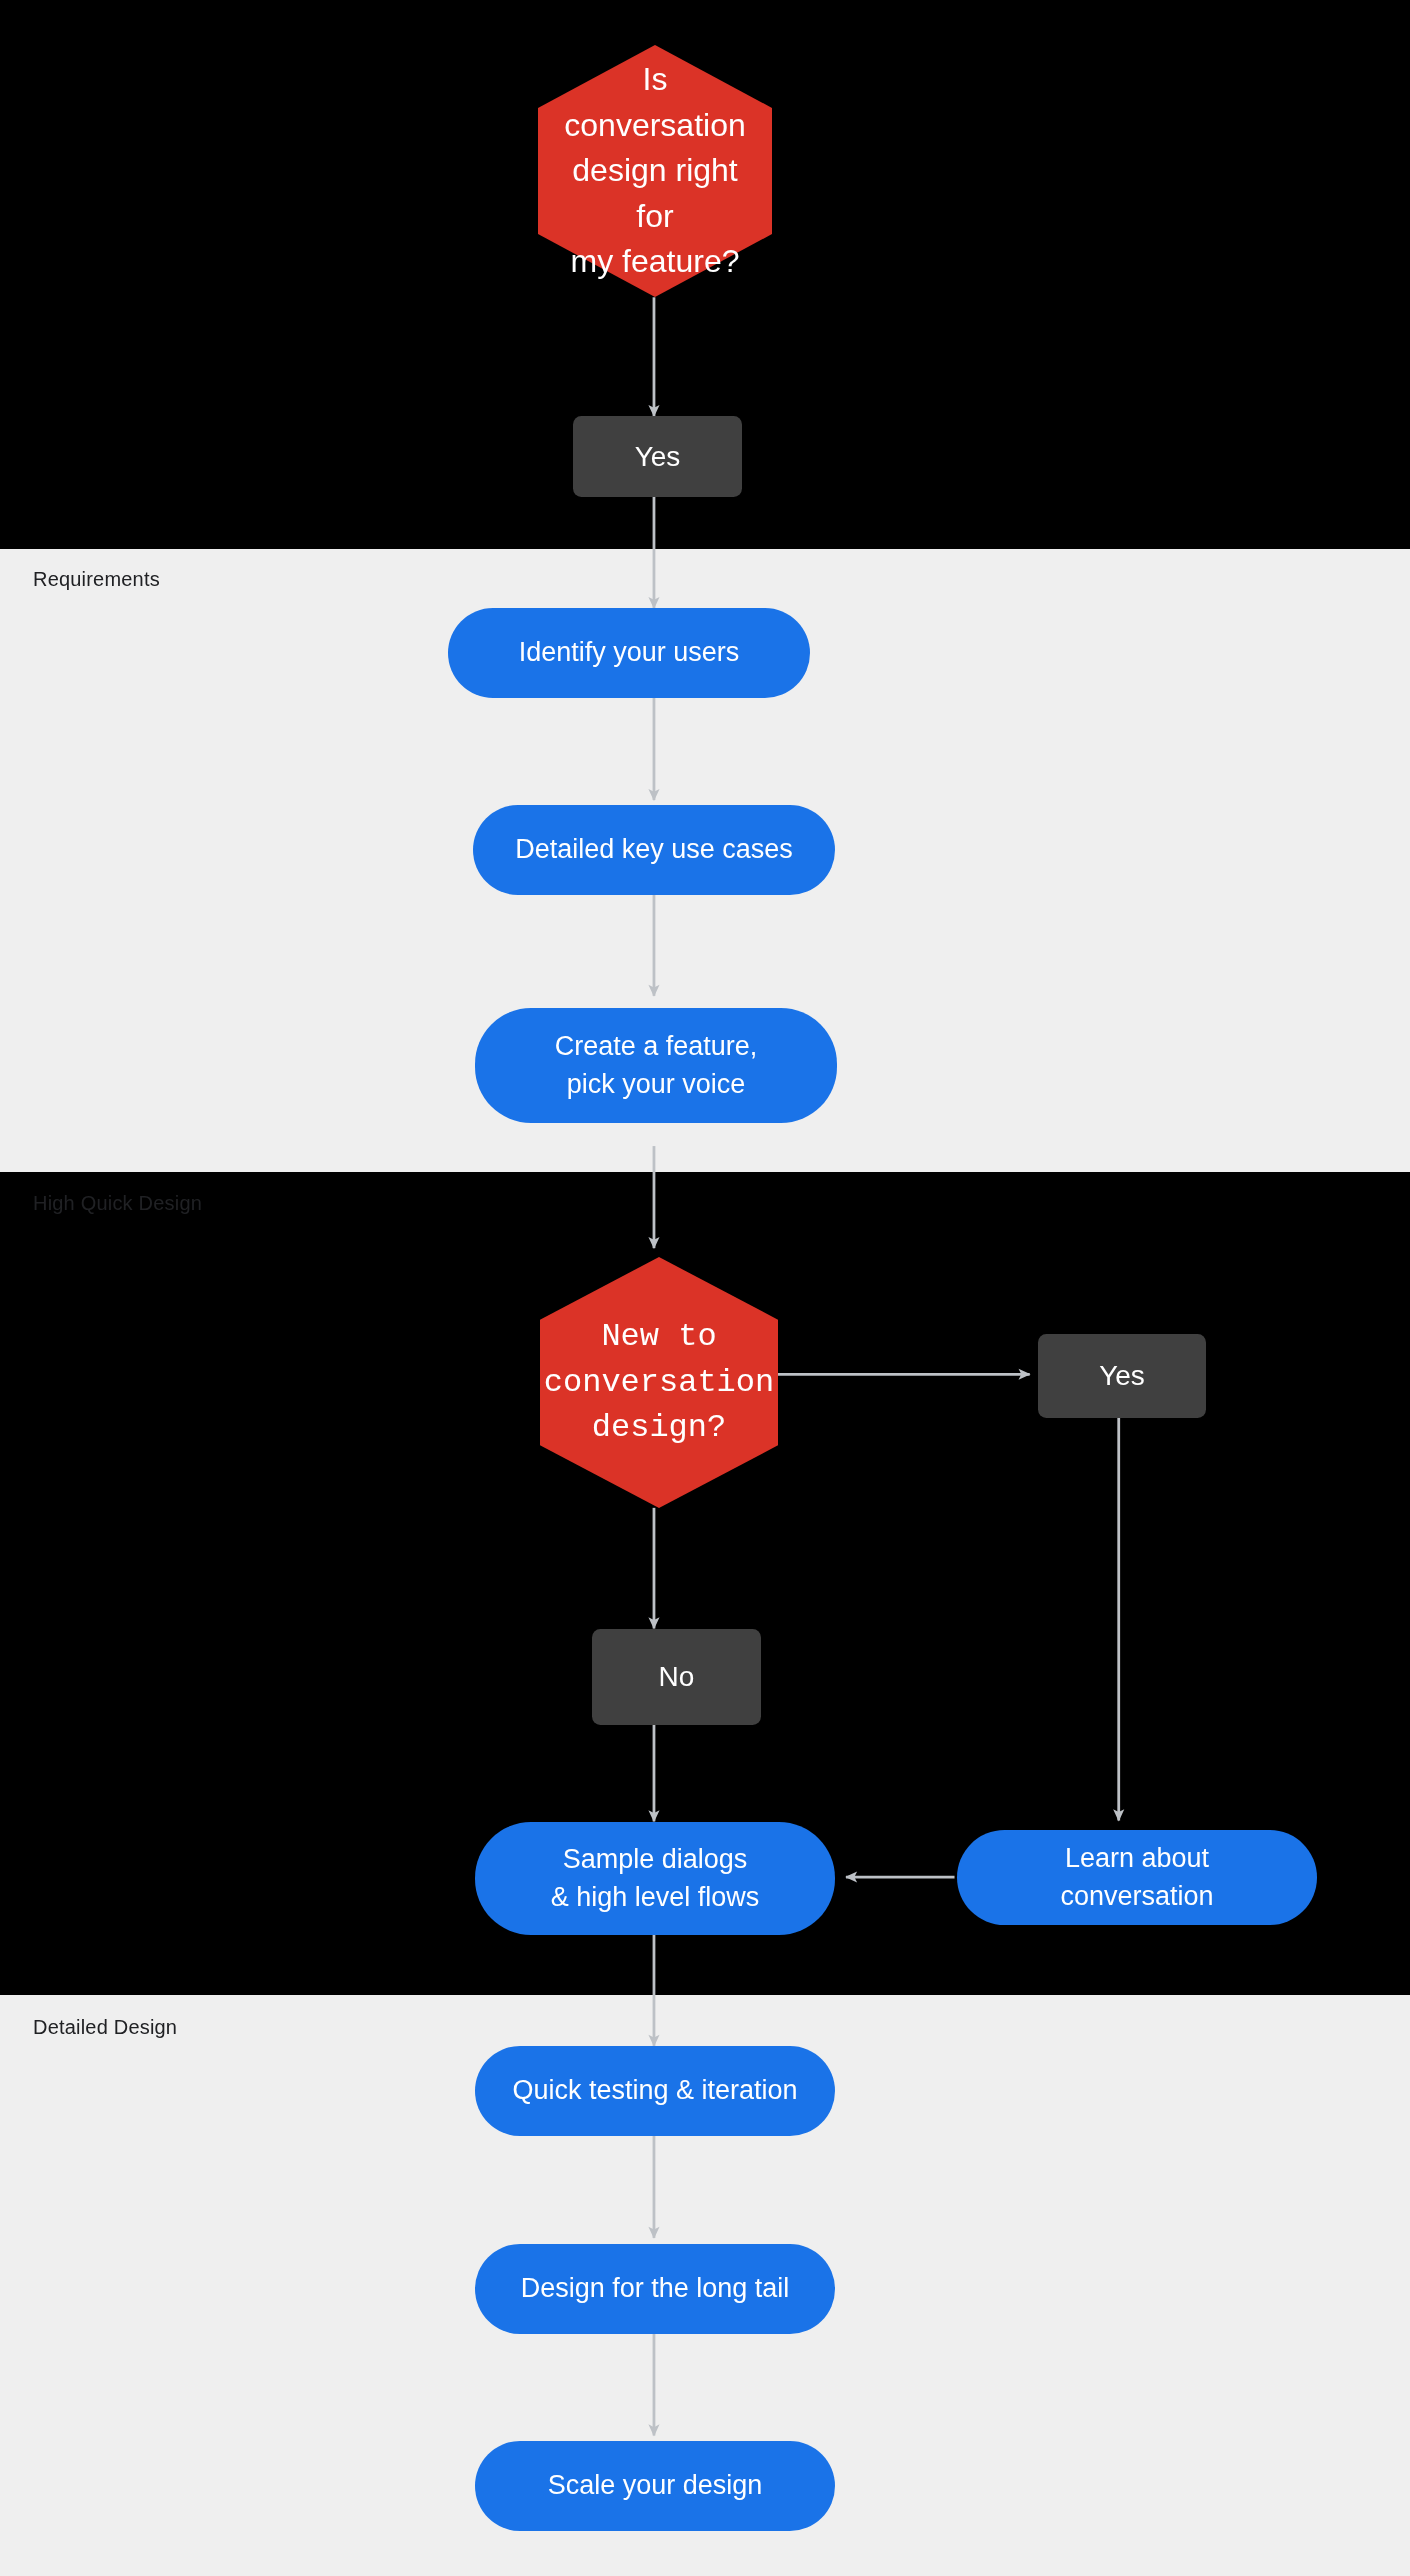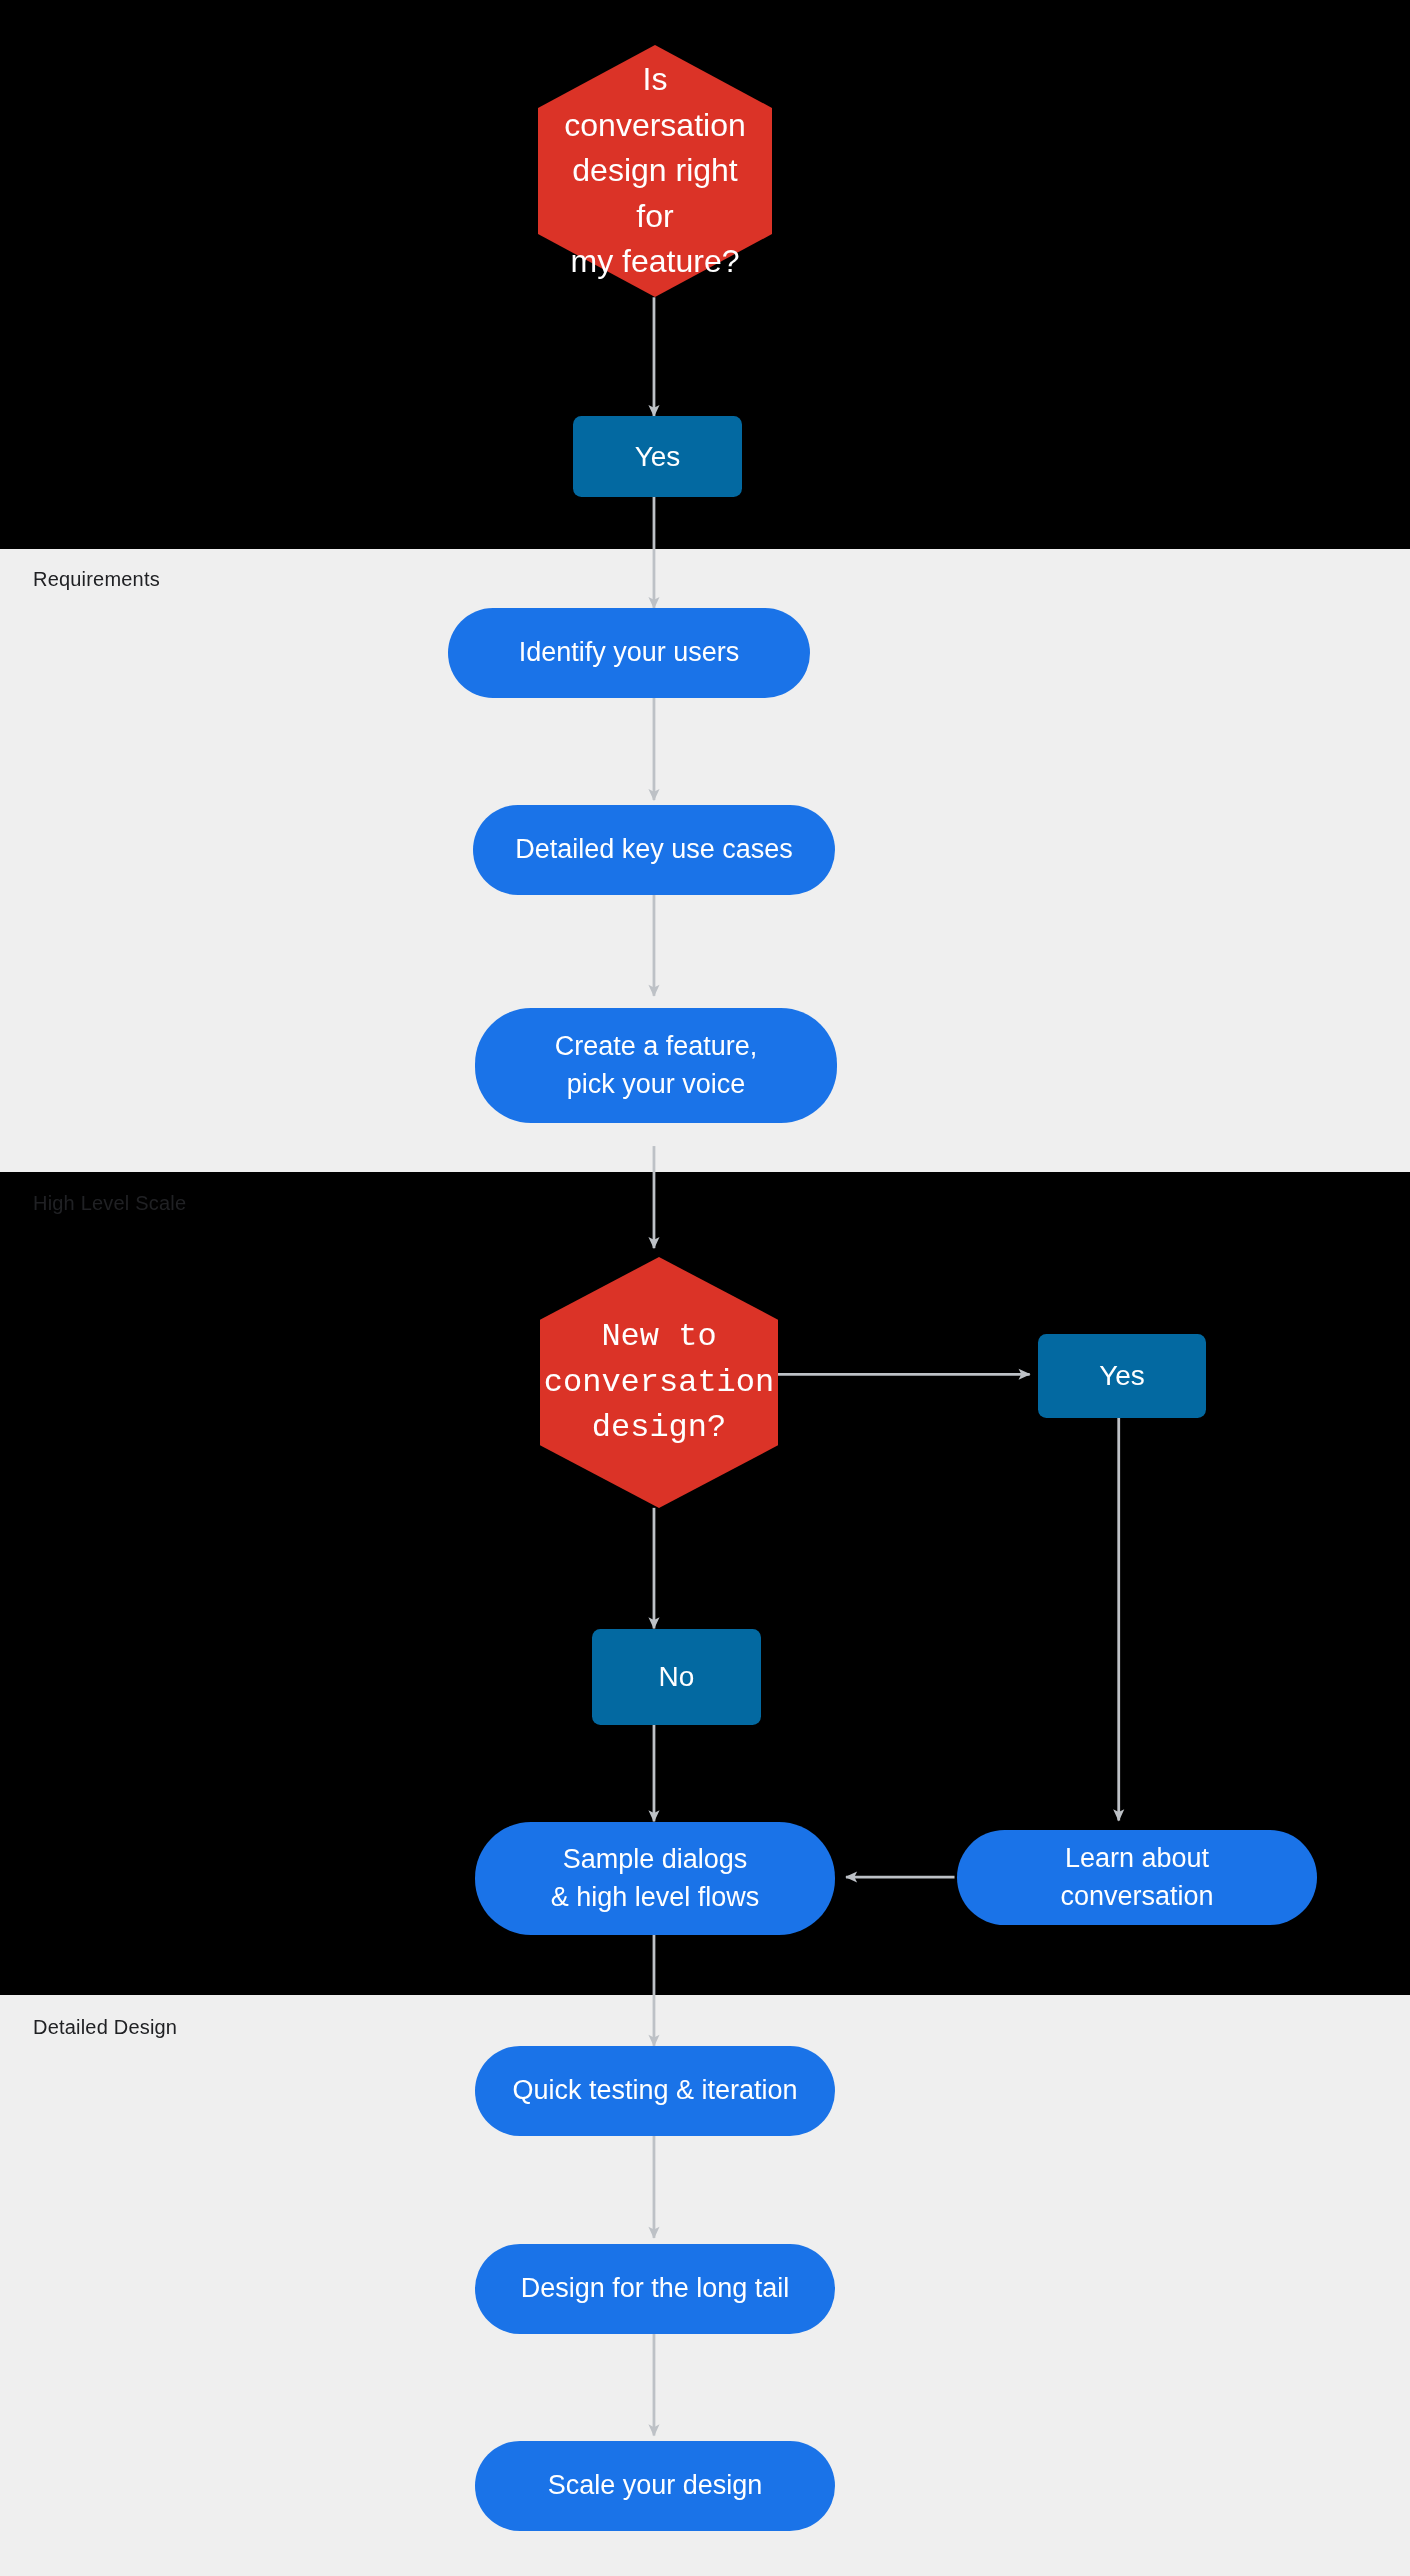--- a/index.html
+++ b/index.html
@@ -18,38 +18,38 @@
   
   .node{position:absolute;display:flex;align-items:center;justify-content:center;text-align:center;box-sizing:border-box;}
 
   .hex{color:#fff;font-size:32px;line-height:1.42;font-weight:400;}
   .hex .hex-shape{position:absolute;left:0;top:0;width:100%;height:100%;
     background:#DB3327;
     -webkit-clip-path:polygon(50% 0%,100% 25%,100% 75%,50% 100%,0% 75%,0% 25%);
     clip-path:polygon(50% 0%,100% 25%,100% 75%,50% 100%,0% 75%,0% 25%);}
   .hex .hex-text{position:relative;z-index:2;padding:0 16.7px;}
 
-  .gbox{background:#0369a1;color:#fff;border-radius:8.4px;font-size:28px;font-weight:400;}
+  .gbox{background:#404040;color:#fff;border-radius:8.4px;font-size:28px;font-weight:400;}
 
   .pill{background:#1A73E8;color:#fff;border-radius:56px;font-size:27px;line-height:1.38;font-weight:400;padding:0 28px;}
 
   .node span{display:block;}
 </style>
 </head>
 <body>
 
 <div id="page">
 
   <div class="band dark" style="top:0px;    height:549px;"></div>
   <div class="band light" style="top:549px;  height:623px;"></div>
   <div class="band dark" style="top:1172px; height:823px;"></div>
   <div class="band light" style="top:1995px; height:581px;"></div>
 
   <div class="band-label" style="top:568px;">Requirements</div>
-  <div class="band-label" style="top:1192px;">High Level Scale</div>
+  <div class="band-label" style="top:1192px;">High Quick Design</div>
   <div class="band-label" style="top:2016px;">Detailed Design</div>
 
   <svg id="wires" viewBox="0 0 1520 2776">
     <defs>
       <marker id="ah" markerWidth="16" markerHeight="16" refX="13" refY="8" orient="auto" markerUnits="userSpaceOnUse">
         <path d="M1,2 L14,8 L1,14 L4,8 Z" fill="#BDC1C6"></path>
       </marker>
       <marker id="ahl" markerWidth="16" markerHeight="16" refX="13" refY="8" orient="auto" markerUnits="userSpaceOnUse">
         <path d="M1,2 L14,8 L1,14 L4,8 Z" fill="#BDC1C6"></path>
       </marker>

